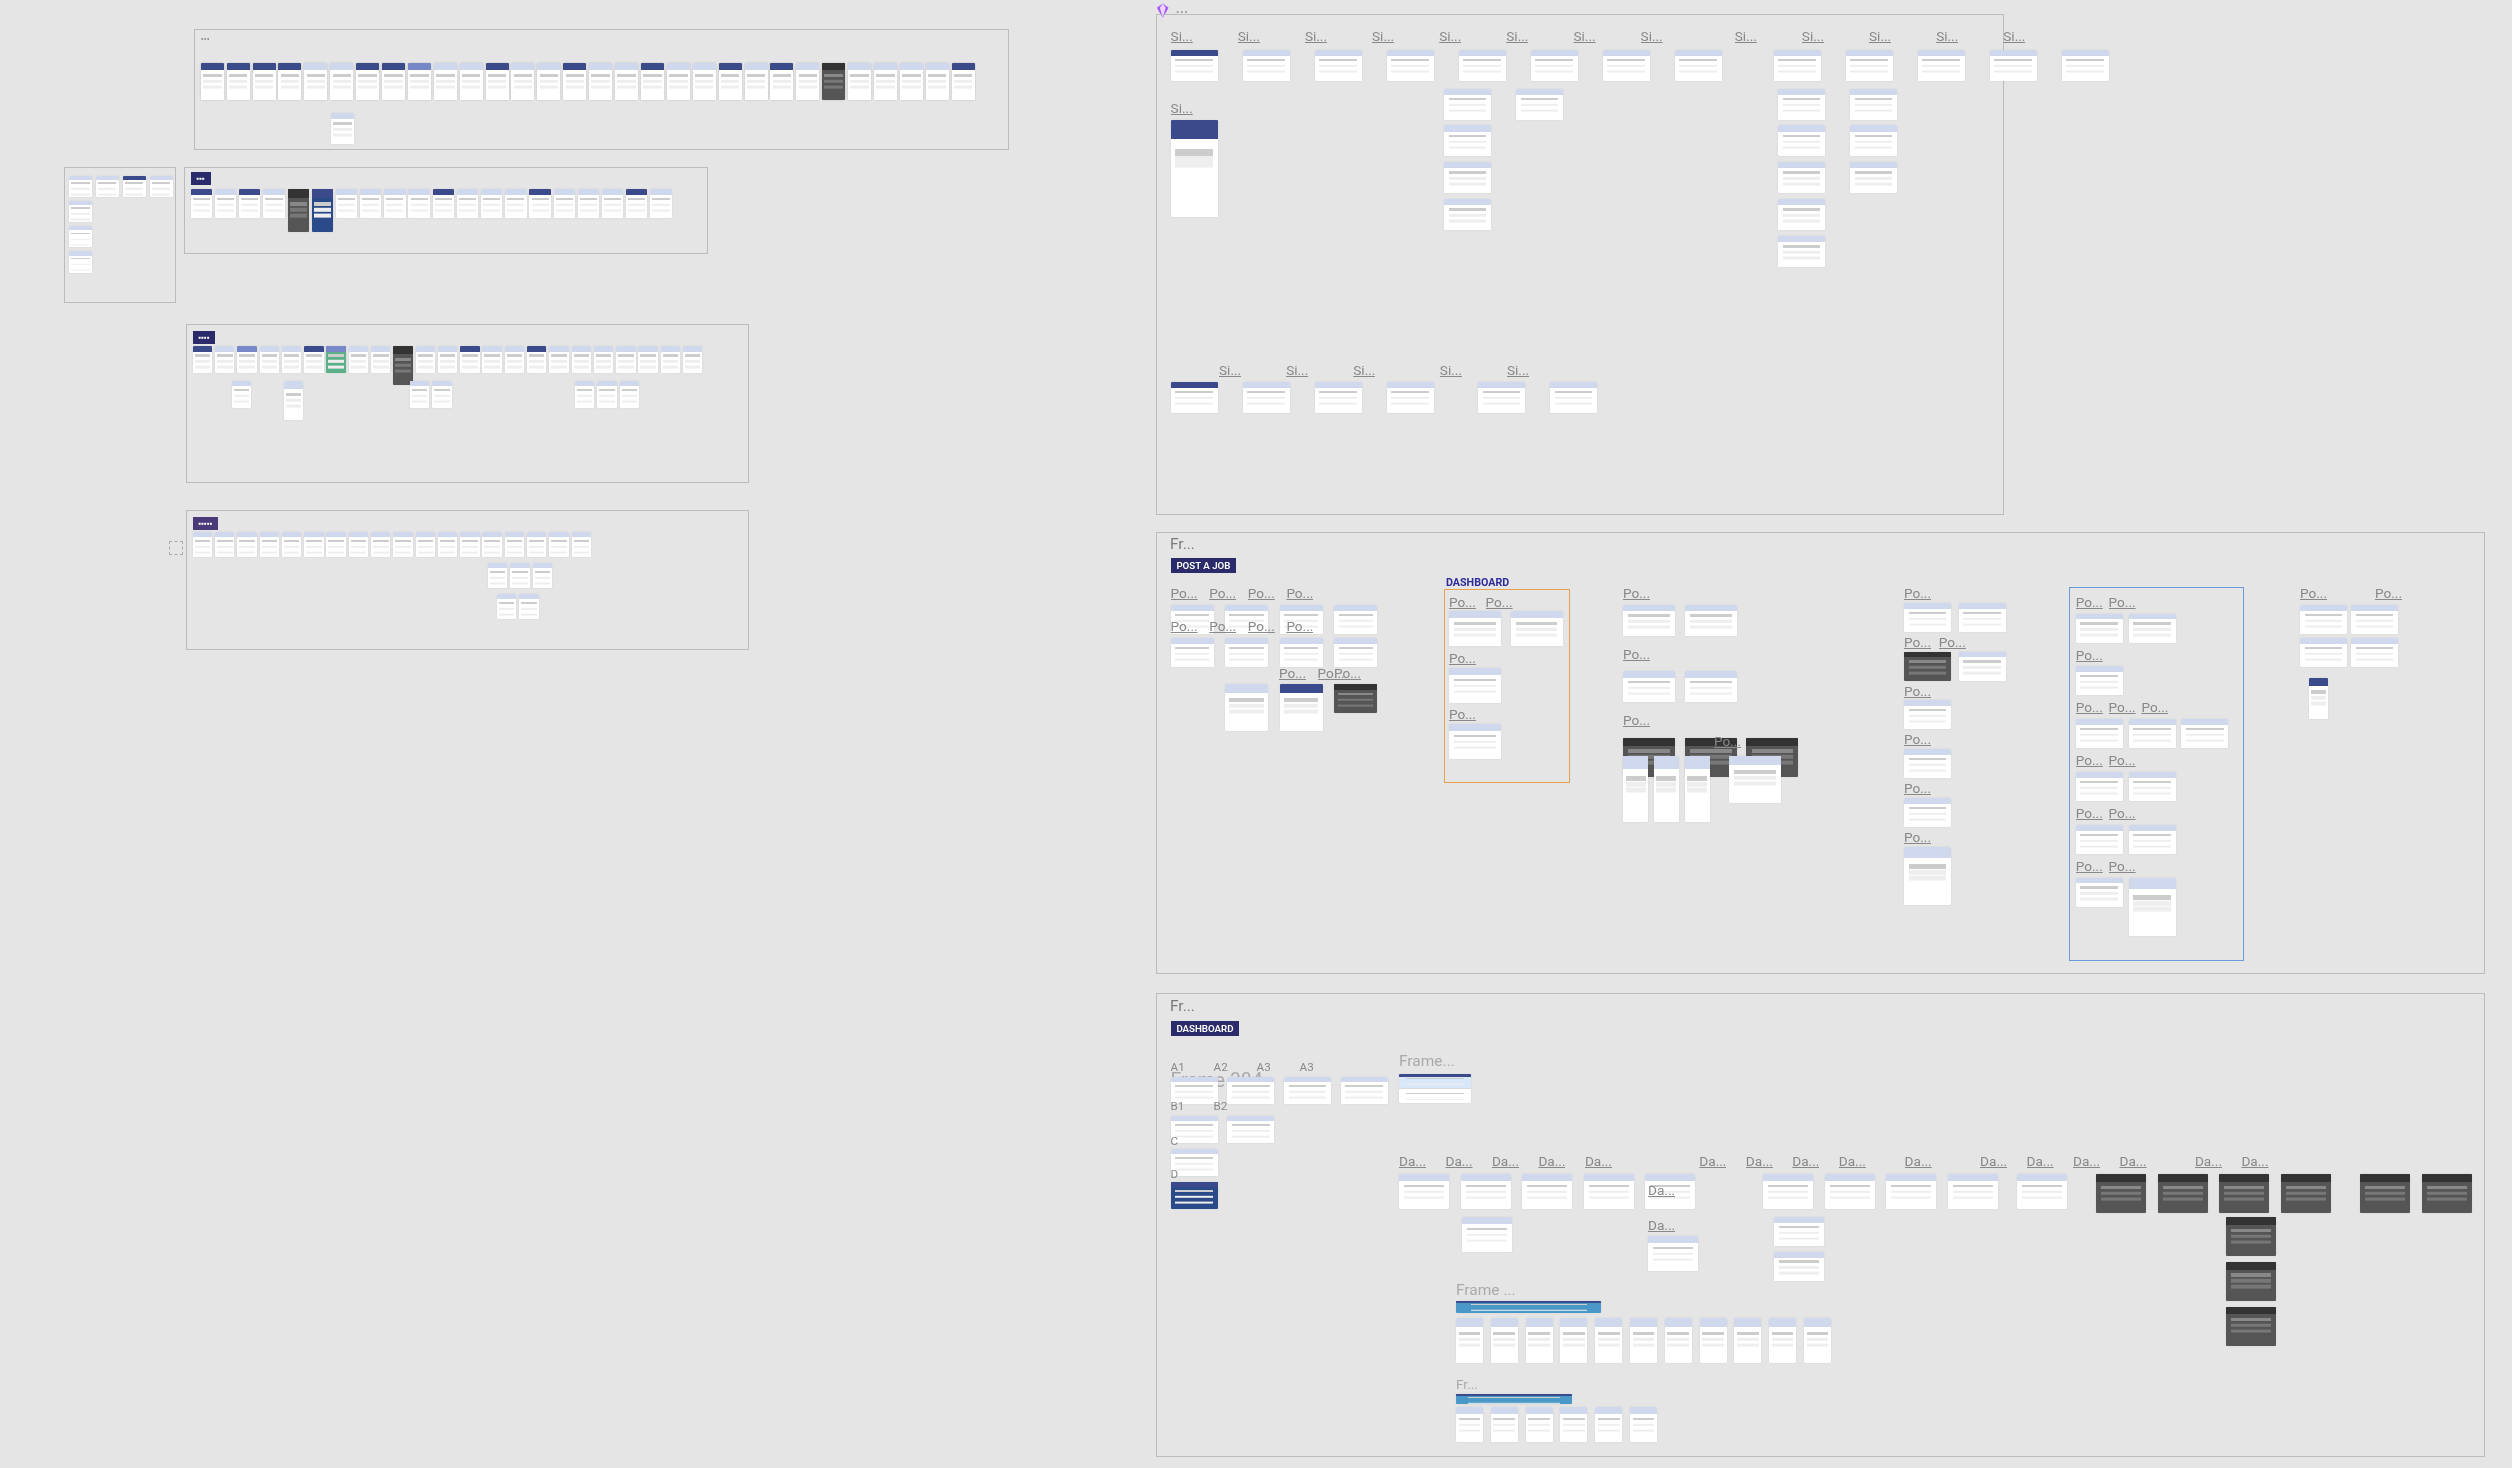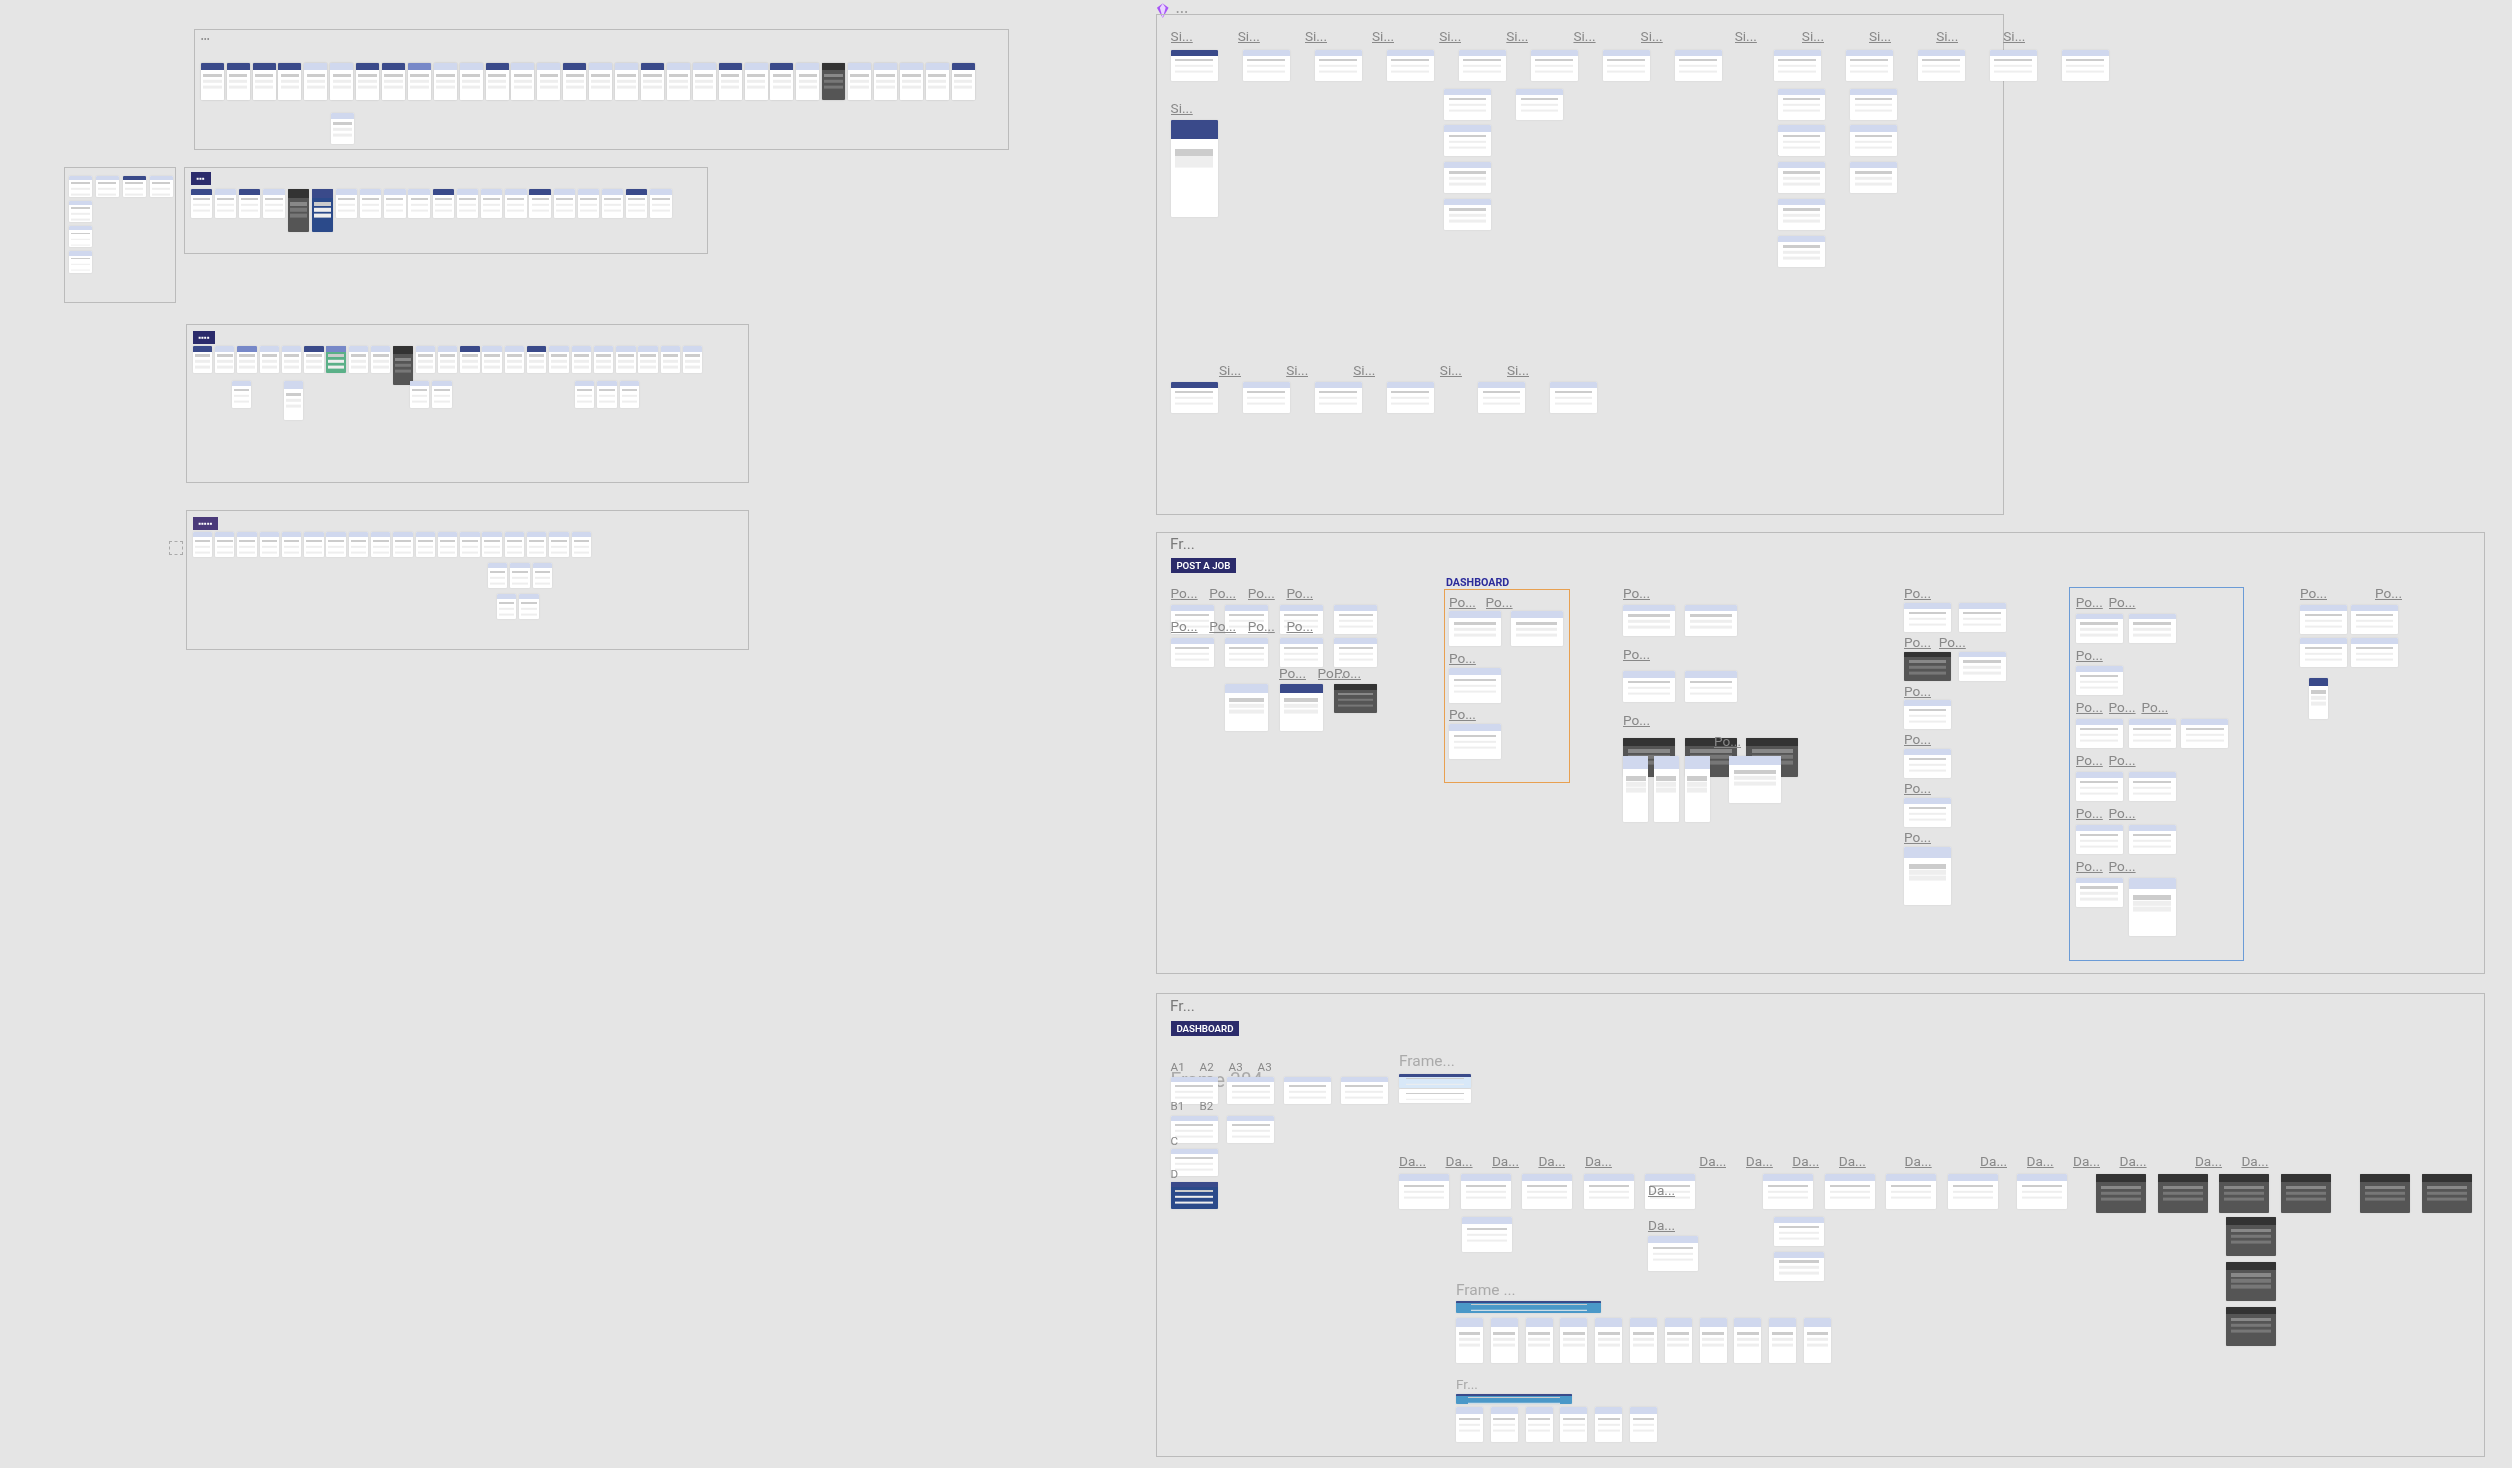--- a/index.html
+++ b/index.html
@@ -119,21 +119,21 @@
   position: absolute;
   display: flex;
   flex-direction: column;
   gap: 3.9px;
 }
 .grid-labels {
   position: absolute;
   font-size: 11.6px;
   color: #888;
 }
-.grid-labels div { height: 17.5px; display: flex; gap: 6px; }
+.grid-labels div { height: 17.5px; display: flex; gap: 20px; }
 .grid-labels span { display: inline-block; width: 23px; }
 .selected-group {
   position: absolute;
   border: 1px solid #6b9bd6;
 }
 .orange-group {
   position: absolute;
   border: 1px solid #e8a050;
 }
 .dashed-sel {

